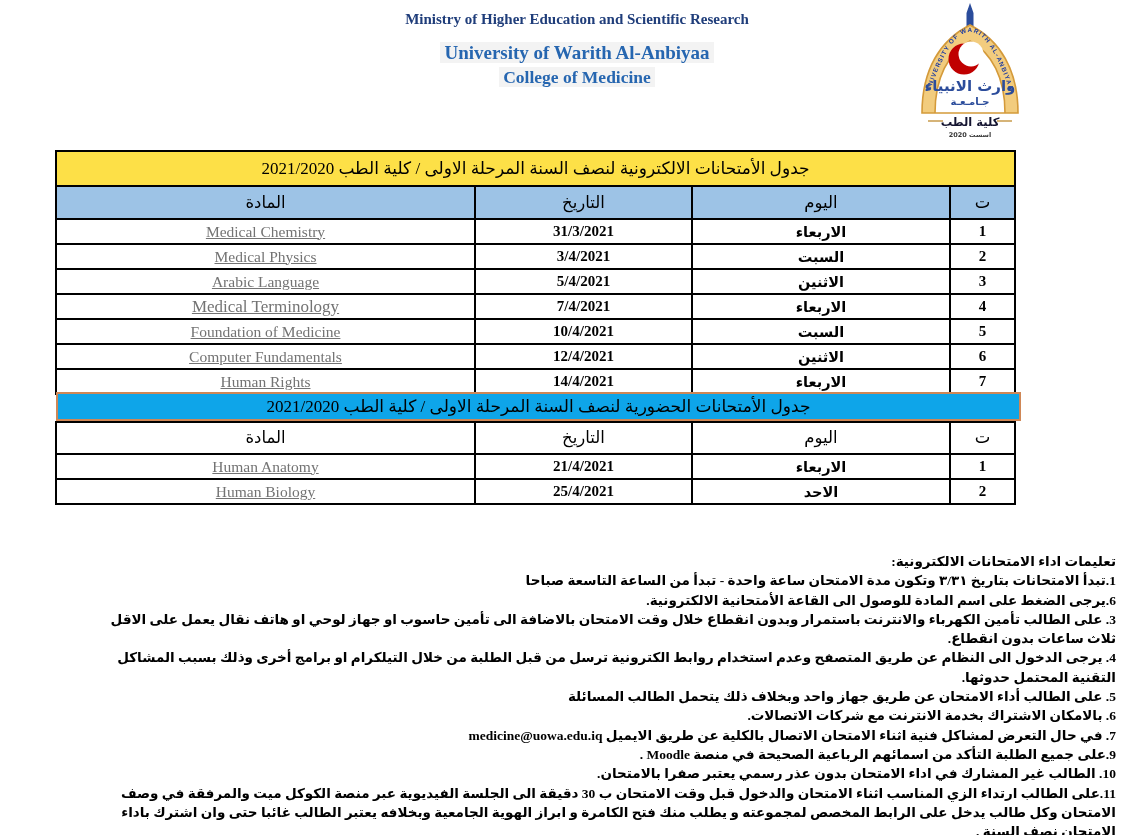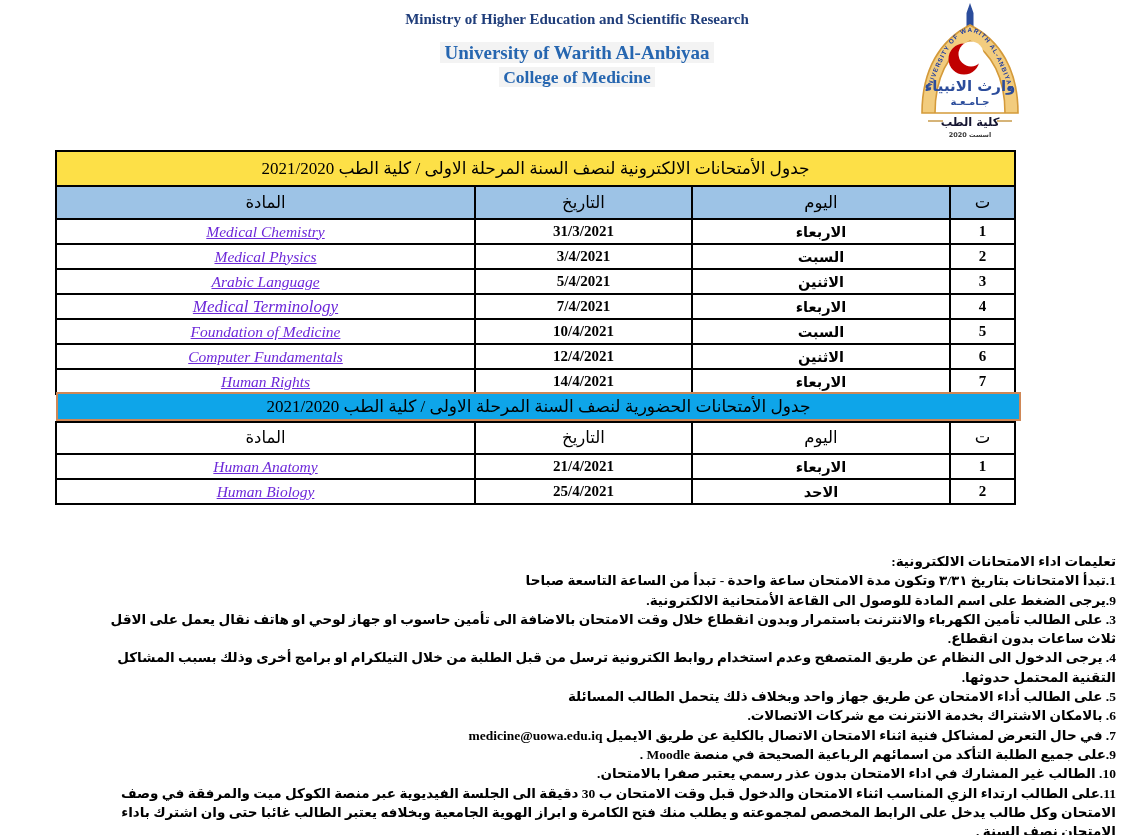--- a/index.html
+++ b/index.html
@@ -16,21 +16,21 @@
   table.exam{position:absolute;left:55px;width:959px;border-collapse:collapse;table-layout:fixed;}
   .t1{top:150px;}
   .t2{top:421px;}
   table.exam td,table.exam th{border:2px solid #000;text-align:center;vertical-align:middle;padding:0;}
   td.tbl-title{background:#fde047;height:33px;font-size:17px;direction:rtl;
                font-family:"Liberation Serif","DejaVu Sans",serif;}
   tr.head-blue th{background:#9DC3E6;}
   tr.head th{height:30px;font-weight:400;font-size:16.5px;direction:rtl;}
   .t1 tr.head th{height:31px;}
   td.c-subj{height:23px;}
-  td.c-subj a{color:#6d28d9;text-decoration:underline;font-size:15.5px;cursor:pointer;font-style:italic;}
+  td.c-subj a{color:#737373;text-decoration:underline;font-size:15.5px;cursor:pointer;}
   td.c-date{font-weight:bold;font-size:15px;}
   td.c-day{font-weight:bold;font-size:14.5px;direction:rtl;font-family:"DejaVu Sans",sans-serif;}
   td.c-no{font-weight:bold;font-size:15px;}
   
   .orange-title{position:absolute;top:392px;left:56px;width:961px;height:25px;
       background:#0ea5e9;border:2px solid #CF8756;direction:rtl;text-align:center;
       font-size:17px;line-height:25px;font-family:"Liberation Serif","DejaVu Sans",serif;}
   
   .instructions{position:absolute;top:552px;left:95px;right:6px;direction:rtl;text-align:right;
       font-family:"Liberation Serif","DejaVu Sans",serif;
@@ -156,21 +156,21 @@
       <td class="c-date">25/4/2021</td>
       <td class="c-day">الاحد</td>
       <td class="c-no">2</td>
     </tr>
   </tbody>
     </table>
 
   <div class="instructions">
     <div class="inst-line">تعليمات اداء الامتحانات الالكترونية:</div>
     <div class="inst-line">1.تبدأ الامتحانات بتاريخ ٣/٣١  وتكون مدة الامتحان ساعة واحدة - تبدأ من الساعة التاسعة صباحا</div>
-    <div class="inst-line">9.يرجى الضغط على اسم المادة للوصول الى القاعة الأمتحانية الالكترونية.</div>
+    <div class="inst-line">6.يرجى الضغط على اسم المادة للوصول الى القاعة الأمتحانية الالكترونية.</div>
     <div class="inst-line">3. على الطالب تأمين الكهرباء والانترنت باستمرار وبدون انقطاع خلال وقت الامتحان بالاضافة الى تأمين حاسوب او جهاز لوحي او هاتف نقال يعمل على الاقل ثلاث ساعات بدون انقطاع.</div>
     <div class="inst-line">4. يرجى الدخول الى النظام عن طريق المتصفح وعدم استخدام روابط الكترونية ترسل من قبل الطلبة من خلال التيلكرام او برامج أخرى وذلك بسبب المشاكل التقنية المحتمل حدوثها.</div>
     <div class="inst-line">5. على الطالب أداء الامتحان عن طريق جهاز واحد وبخلاف ذلك يتحمل الطالب المسائلة</div>
     <div class="inst-line">6. بالامكان الاشتراك بخدمة الانترنت مع شركات الاتصالات.</div>
     <div class="inst-line">7. في حال التعرض لمشاكل فنية اثناء الامتحان الاتصال بالكلية عن طريق الايميل  medicine@uowa.edu.iq</div>
     <div class="inst-line">9.على جميع الطلبة التأكد من اسمائهم الرباعية الصحيحة في منصة Moodle .</div>
     <div class="inst-line">10. الطالب غير المشارك في اداء الامتحان بدون عذر رسمي يعتبر صفرا بالامتحان.</div>
     <div class="inst-line">11.على الطالب ارتداء الزي المناسب اثناء الامتحان والدخول قبل وقت الامتحان ب 30 دقيقة الى الجلسة الفيديوية عبر منصة الكوكل ميت والمرفقة في وصف الامتحان وكل طالب يدخل على الرابط المخصص لمجموعته و يطلب منك فتح الكامرة و ابراز الهوية الجامعية  وبخلافه يعتبر الطالب غائبا حتى وان اشترك باداء  الامتحان نصف السنة .</div>
 
   </div>

